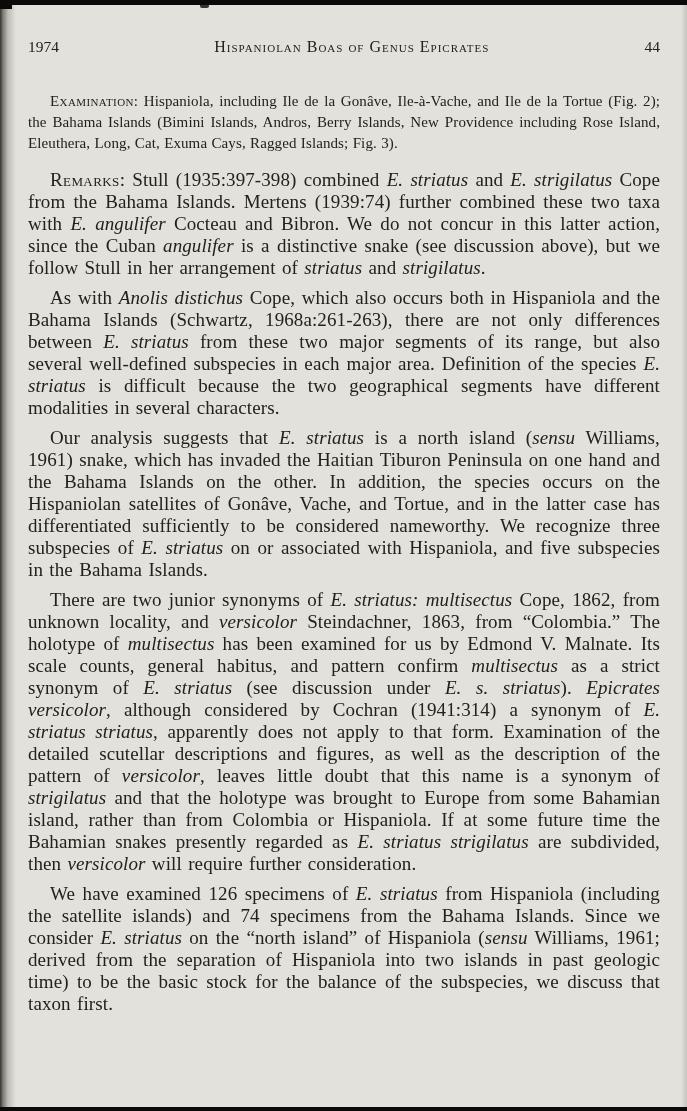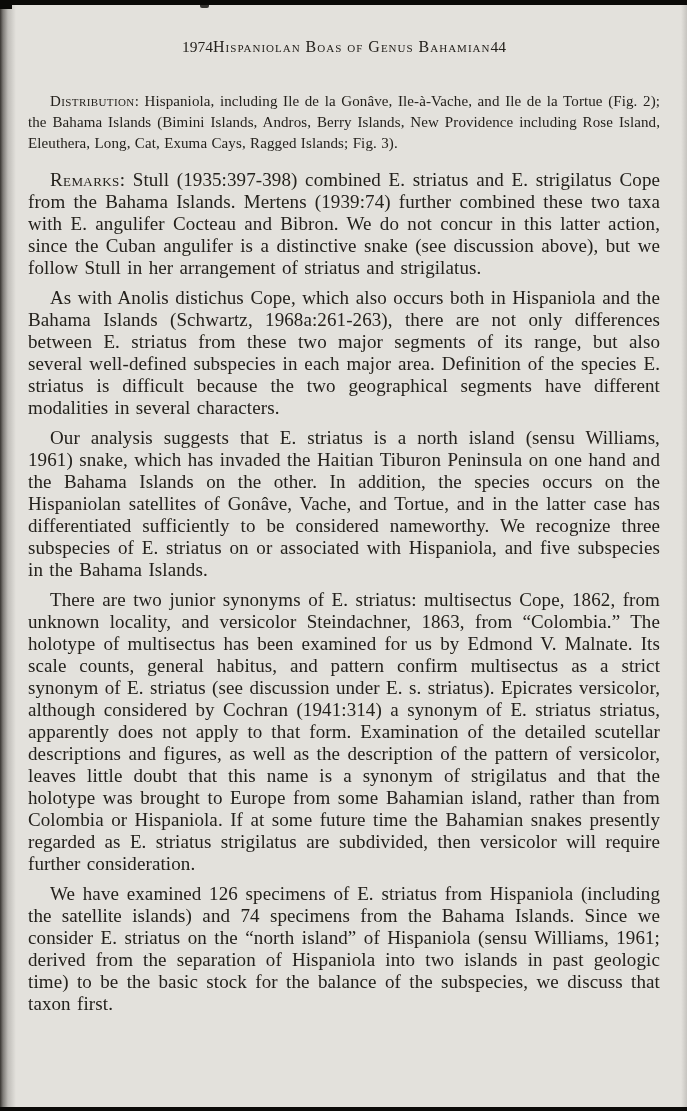--- a/index.html
+++ b/index.html
@@ -49,21 +49,21 @@
     z-index: 4;
   }
   .edge-right {
     position: absolute; top: 0; bottom: 0; right: 0; width: 6px;
     background: linear-gradient(to left, rgba(25,22,18,0.14), rgba(25,22,18,0));
     z-index: 4;
   }
   
   .header {
     display: flex;
-    justify-content: center;
+    justify-content: space-between;
     align-items: baseline;
     margin: 0 27px 0 28px;
     padding-top: 38px;
     font-size: 15.5px;
     line-height: 18px;
   }
   .header .running-title {
     font-variant: small-caps;
     letter-spacing: 1px;
     font-size: 16px;
@@ -81,40 +81,40 @@
     word-spacing: 1.5px;
     letter-spacing: 0.1px;
   }
   p.para.first { margin-top: 35px; }
   p.para.second { margin-top: 15px; }
   p.para.small {
     font-size: 15px;
     line-height: 21px;
     word-spacing: 0.5px;
   }
-  .seg-i { }
+  .seg-i { font-style: italic; }
   .seg-sc { font-variant: small-caps; letter-spacing: 0.4px; }
 </style>
 </head>
 <body>
 
 <div class="page">
 
   <div class="bar-top"></div>
   <div class="bar-top-corner"></div>
   <div class="bar-top-notch"></div>
 
   <div class="header">
     <span class="year">1974</span>
-    <span class="running-title">Hispaniolan Boas of Genus Bahamian</span>
+    <span class="running-title">Hispaniolan Boas of Genus Epicrates</span>
     <span class="pageno">44</span>
   </div>
 
   <div class="page-body">
-    <p class="para small first"><span class="seg-sc">Distribution</span><span>: Hispaniola, including Ile de la Gonâve, Ile-à-Vache, and Ile de la Tortue (Fig. 2); the Bahama Islands (Bimini Islands, Andros, Berry Islands, New Providence including Rose Island, Eleuthera, Long, Cat, Exuma Cays, Ragged Islands; Fig. 3).</span></p>
+    <p class="para small first"><span class="seg-sc">Examination</span><span>: Hispaniola, including Ile de la Gonâve, Ile-à-Vache, and Ile de la Tortue (Fig. 2); the Bahama Islands (Bimini Islands, Andros, Berry Islands, New Providence including Rose Island, Eleuthera, Long, Cat, Exuma Cays, Ragged Islands; Fig. 3).</span></p>
     <p class="para second"><span class="seg-sc">Remarks</span><span>: Stull (1935:397-398) combined </span><span class="seg-i">E. striatus</span><span> and </span><span class="seg-i">E. strigilatus</span><span> Cope from the Bahama Islands. Mertens (1939:74) further combined these two taxa with </span><span class="seg-i">E. angulifer</span><span> Cocteau and Bibron. We do not concur in this latter action, since the Cuban </span><span class="seg-i">angulifer</span><span> is a distinctive snake (see discussion above), but we follow Stull in her arrangement of </span><span class="seg-i">striatus</span><span> and </span><span class="seg-i">strigilatus</span><span>.</span></p>
     <p class="para"><span>As with </span><span class="seg-i">Anolis distichus</span><span> Cope, which also occurs both in Hispaniola and the Bahama Islands (Schwartz, 1968a:261-263), there are not only differences between </span><span class="seg-i">E. striatus</span><span> from these two major segments of its range, but also several well-defined subspecies in each major area. Definition of the species </span><span class="seg-i">E. striatus</span><span> is difficult because the two geographical segments have different modalities in several characters.</span></p>
     <p class="para"><span>Our analysis suggests that </span><span class="seg-i">E. striatus</span><span> is a north island (</span><span class="seg-i">sensu</span><span> Williams, 1961) snake, which has invaded the Haitian Tiburon Peninsula on one hand and the Bahama Islands on the other. In addition, the species occurs on the Hispaniolan satellites of Gonâve, Vache, and Tortue, and in the latter case has differentiated sufficiently to be considered nameworthy. We recognize three subspecies of </span><span class="seg-i">E. striatus</span><span> on or associated with Hispaniola, and five subspecies in the Bahama Islands.</span></p>
     <p class="para"><span>There are two junior synonyms of </span><span class="seg-i">E. striatus: multisectus</span><span> Cope, 1862, from unknown locality, and </span><span class="seg-i">versicolor</span><span> Steindachner, 1863, from “Colombia.” The holotype of </span><span class="seg-i">multisectus</span><span> has been examined for us by Edmond V. Malnate. Its scale counts, general habitus, and pattern confirm </span><span class="seg-i">multisectus</span><span> as a strict synonym of </span><span class="seg-i">E. striatus</span><span> (see discussion under </span><span class="seg-i">E. s. striatus</span><span>). </span><span class="seg-i">Epicrates versicolor</span><span>, although considered by Cochran (1941:314) a synonym of </span><span class="seg-i">E. striatus striatus</span><span>, apparently does not apply to that form. Examination of the detailed scutellar descriptions and figures, as well as the description of the pattern of </span><span class="seg-i">versicolor</span><span>, leaves little doubt that this name is a synonym of </span><span class="seg-i">strigilatus</span><span> and that the holotype was brought to Europe from some Bahamian island, rather than from Colombia or Hispaniola. If at some future time the Bahamian snakes presently regarded as </span><span class="seg-i">E. striatus strigilatus</span><span> are subdivided, then </span><span class="seg-i">versicolor</span><span> will require further consideration.</span></p>
     <p class="para"><span>We have examined 126 specimens of </span><span class="seg-i">E. striatus</span><span> from Hispaniola (including the satellite islands) and 74 specimens from the Bahama Islands. Since we consider </span><span class="seg-i">E. striatus</span><span> on the “north island” of Hispaniola (</span><span class="seg-i">sensu</span><span> Williams, 1961; derived from the separation of Hispaniola into two islands in past geologic time) to be the basic stock for the balance of the subspecies, we discuss that taxon first.</span></p>
   </div>
 
   <div class="edge-left"></div>
   <div class="edge-right"></div>
   <div class="bar-bottom"></div>

